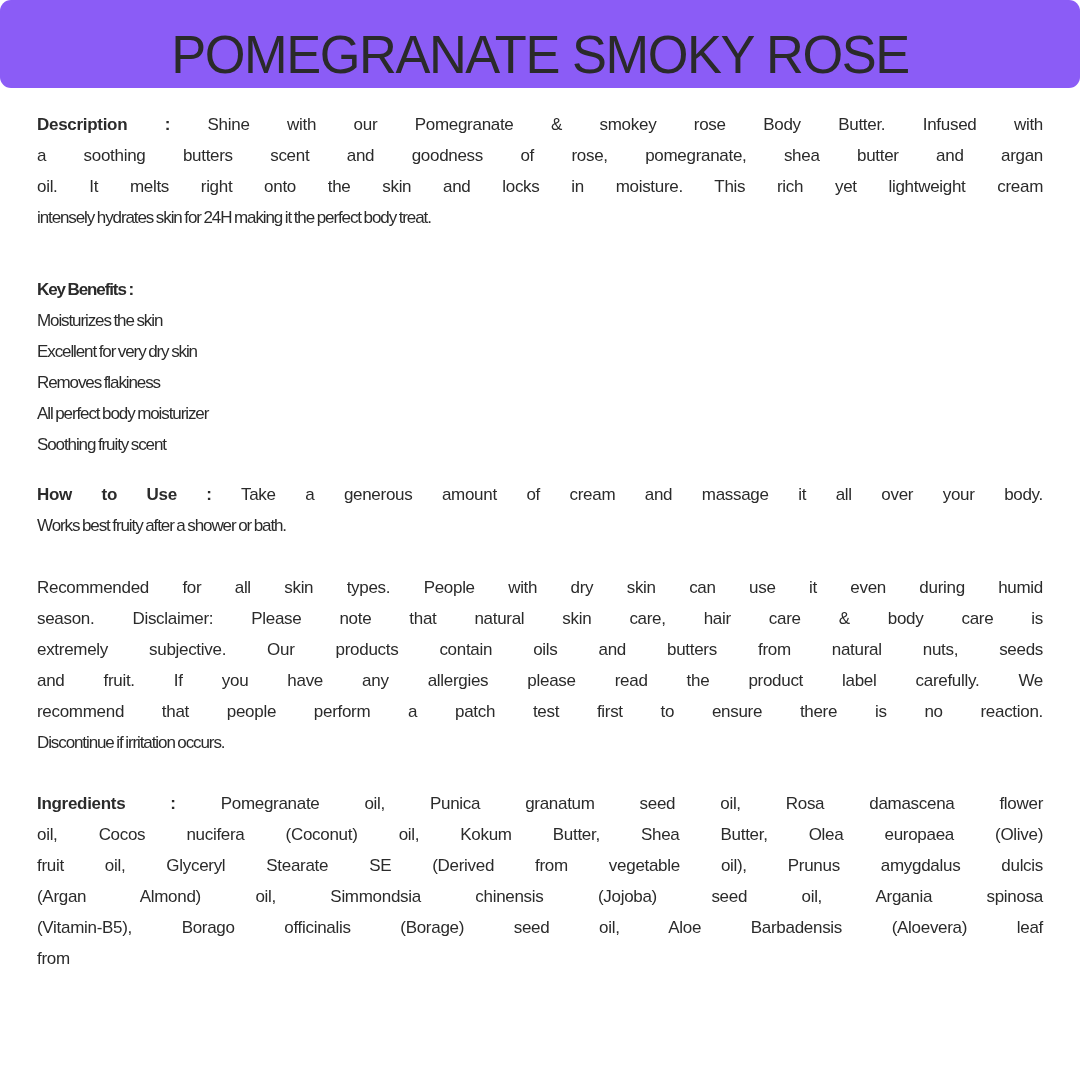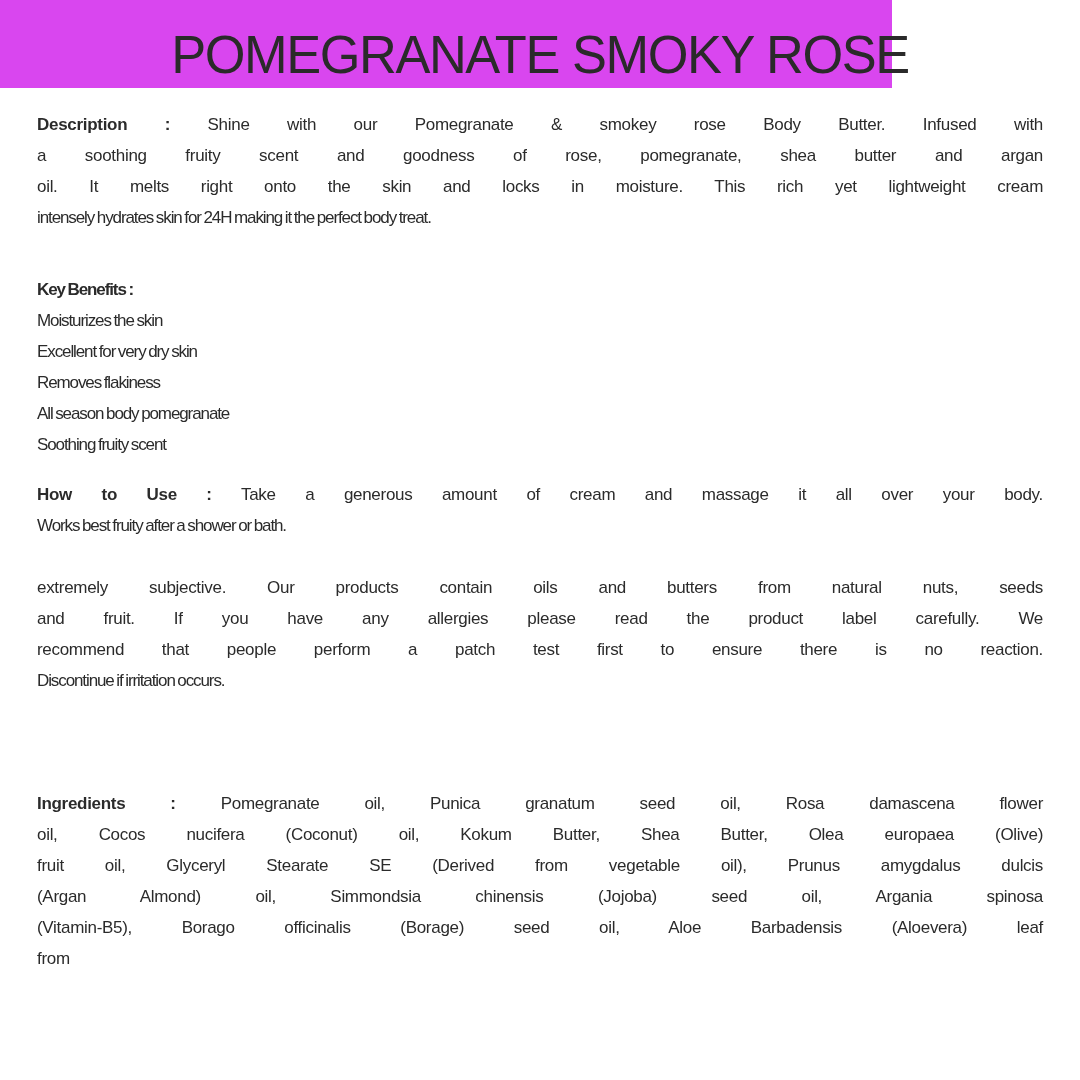--- a/index.html
+++ b/index.html
@@ -1,57 +1,59 @@
 <!DOCTYPE html>
 <html><head>
 <meta charset="utf-8">
 <style>
   html, body { margin:0; padding:0; }
   body { width:1080px; height:1080px; background:#ffffff; overflow:hidden; position:relative;
          font-family:"Liberation Sans", sans-serif; color:#2b2b2b; }
-  .header { position:absolute; left:0; top:0; width:892px; height:88px; background:#d946ef; }
+  .header { position:absolute; left:0; top:0; width:1080px; height:88px; background:#8b5cf6;border-radius:11px; }
   .title { position:absolute; left:0; top:22px; width:1080px; text-align:center;
            font-size:54px; line-height:64px; color:#2a2a2a; letter-spacing:-1.5px;
            transform:scaleX(0.97); }
   .block { position:absolute; left:37px; width:1006px; font-size:17px; letter-spacing:-0.3px; }
   .ln { display:block; height:31px; line-height:31px; white-space:nowrap; text-align:justify;
         text-align-last:justify; }
   .ln.last { text-align-last:left; }
   .tight { letter-spacing:-1.1px; word-spacing:-1px; }
   b { font-weight:bold; }
 </style>
 </head>
 <body>
 
 <div class="header">
   <div class="title">POMEGRANATE SMOKY ROSE</div>
 </div>
 
 <div class="block" style="top:109px;">
   <span class="ln"><b>Description :</b><span> Shine with our Pomegranate &amp; smokey rose Body Butter. Infused with</span></span>
-  <span class="ln">a soothing fruity scent and goodness of rose, pomegranate, shea butter and argan</span>
+  <span class="ln">a soothing butters scent and goodness of rose, pomegranate, shea butter and argan</span>
   <span class="ln">oil. It melts right onto the skin and locks in moisture. This rich yet lightweight cream</span>
   <span class="ln last tight">intensely hydrates skin for 24H making it the perfect body treat.</span>
 </div>
 
 <div class="block" style="top:274px;">
   <span class="ln last tight"><b>Key Benefits :</b></span>
   <span class="ln last tight">Moisturizes the skin</span>
   <span class="ln last tight">Excellent for very dry skin</span>
   <span class="ln last tight">Removes flakiness</span>
-  <span class="ln last tight">All season body pomegranate</span>
+  <span class="ln last tight">All perfect body moisturizer</span>
   <span class="ln last tight">Soothing fruity scent</span>
 </div>
 
 <div class="block" style="top:479px;">
   <span class="ln"><b>How to Use :</b><span> Take a generous amount of cream and massage it all over your body.</span></span>
   <span class="ln last tight">Works best fruity after a shower or bath.</span>
 </div>
 
 <div class="block" style="top:572px;">
+  <span class="ln">Recommended for all skin types. People with dry skin can use it even during humid</span>
+  <span class="ln">season. Disclaimer: Please note that natural skin care, hair care &amp; body care is</span>
   <span class="ln">extremely subjective. Our products contain oils and butters from natural nuts, seeds</span>
   <span class="ln">and fruit. If you have any allergies please read the product label carefully. We</span>
   <span class="ln">recommend that people perform a patch test first to ensure there is no reaction.</span>
   <span class="ln last tight">Discontinue if irritation occurs.</span>
 </div>
 
 <div class="block" style="top:788px;">
   <span class="ln"><b>Ingredients :</b><span> Pomegranate oil, Punica granatum seed oil, Rosa damascena flower</span></span>
   <span class="ln">oil, Cocos nucifera (Coconut) oil, Kokum Butter, Shea Butter, Olea europaea (Olive)</span>
   <span class="ln">fruit oil, Glyceryl Stearate SE (Derived from vegetable oil), Prunus amygdalus dulcis</span>

